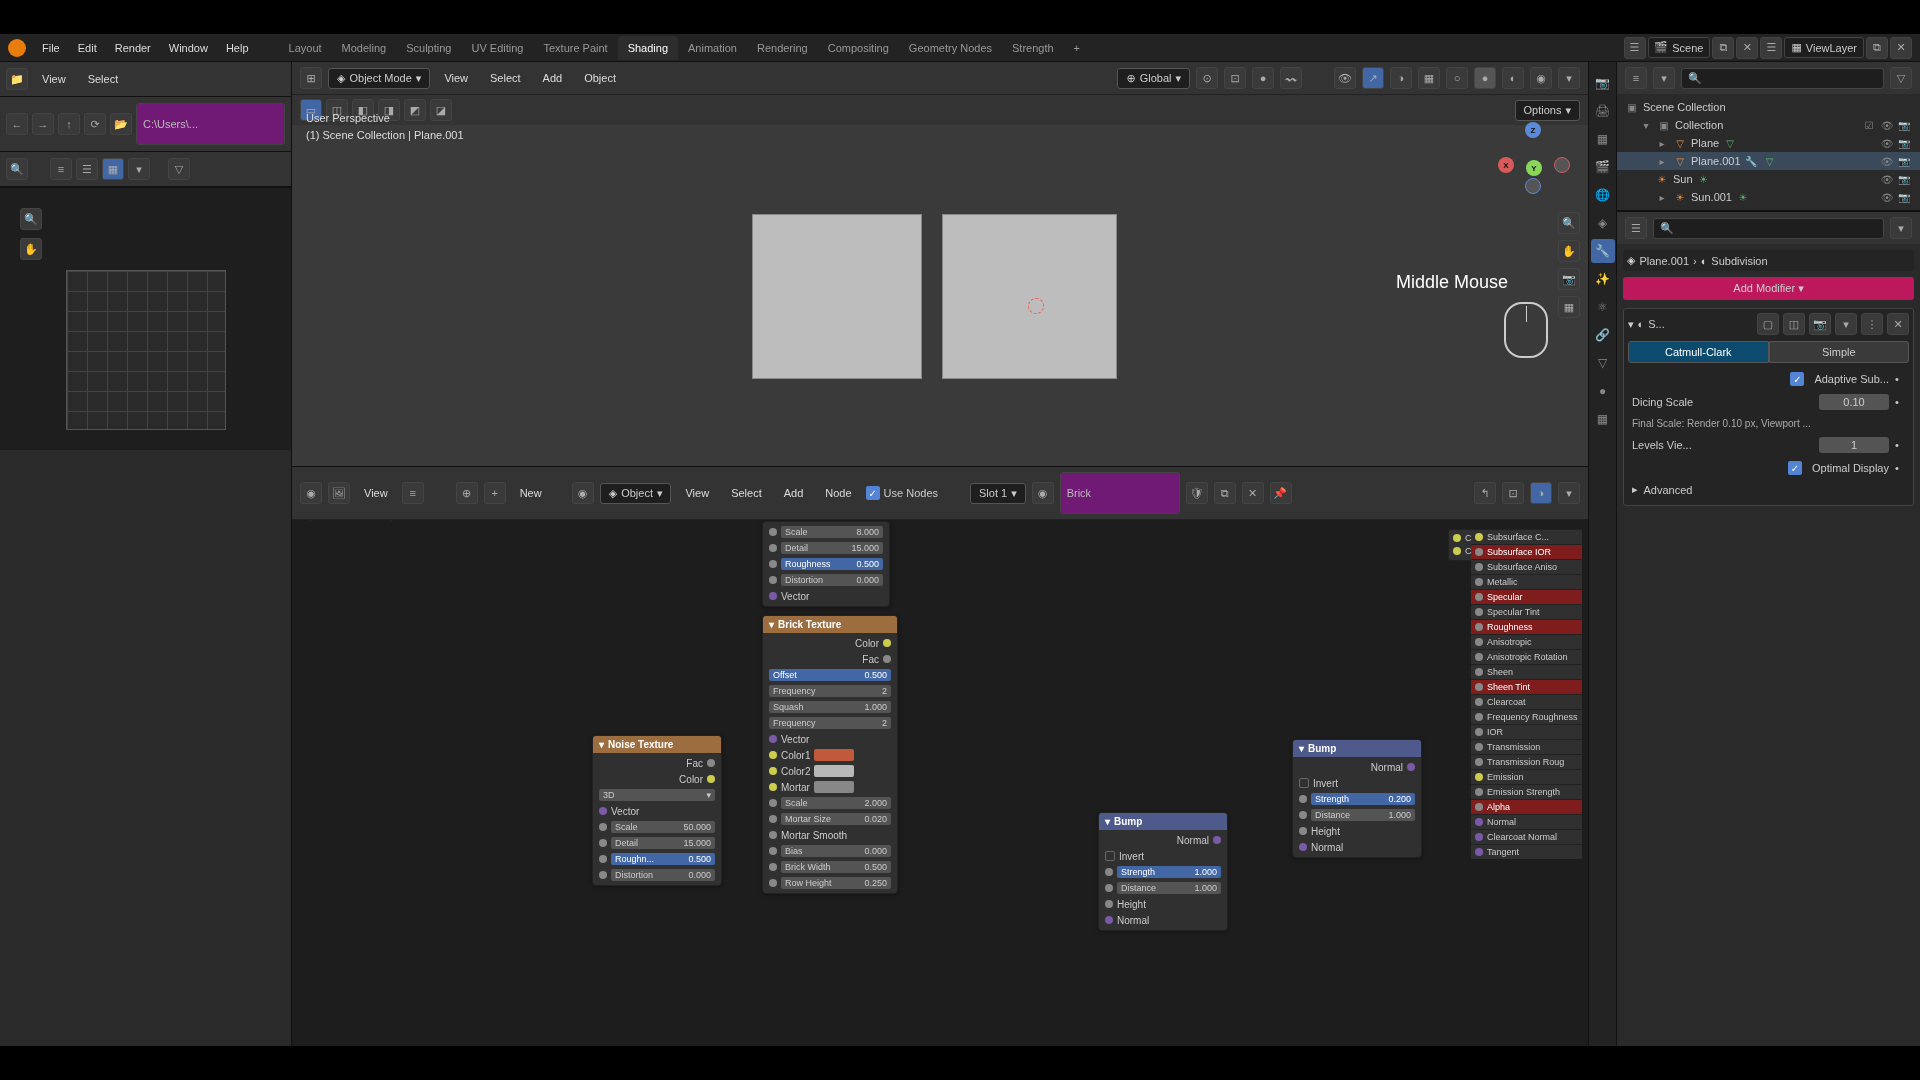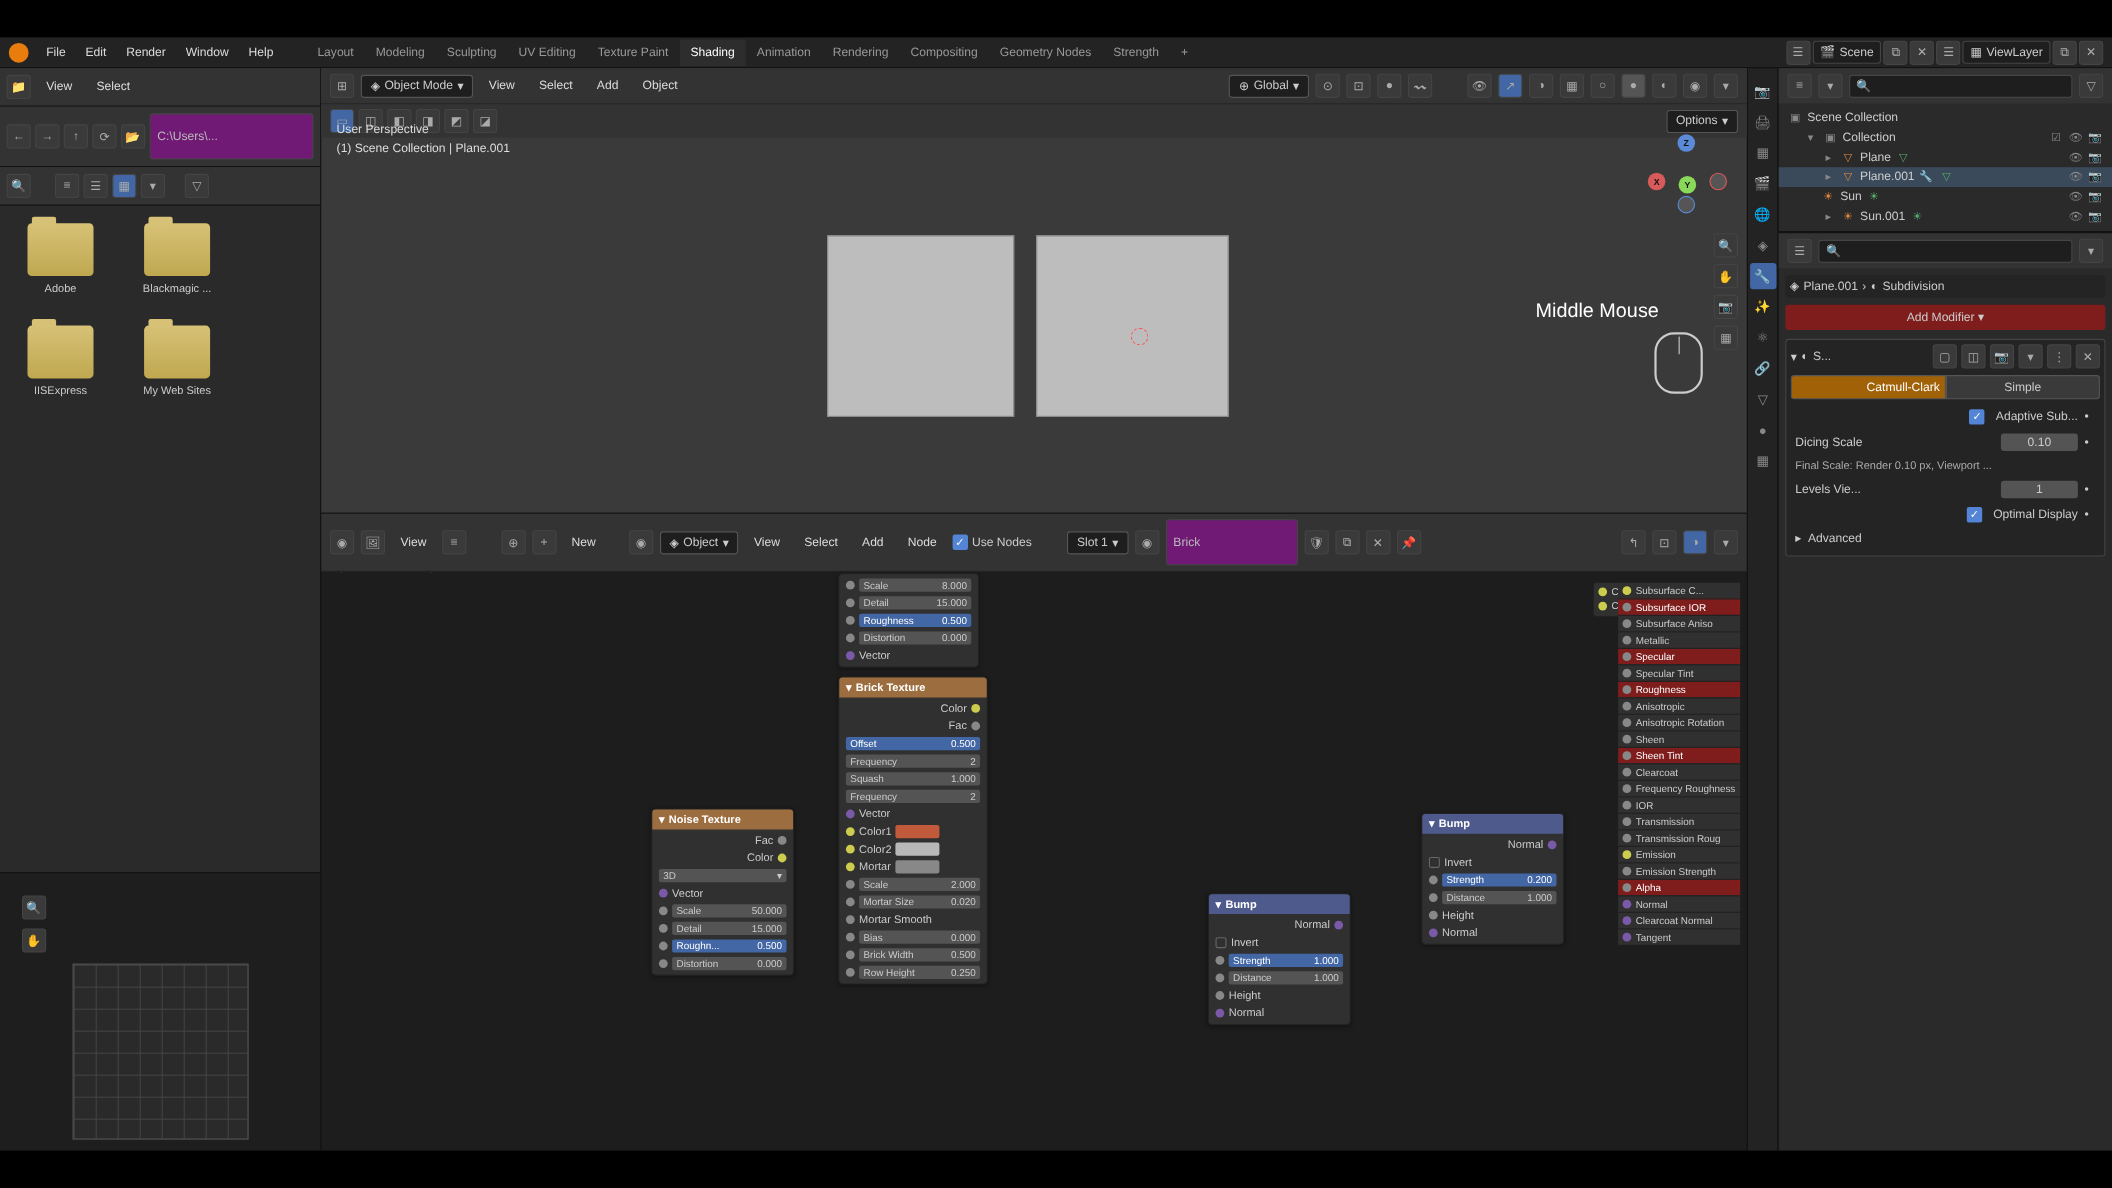--- a/index.html
+++ b/index.html
@@ -79,21 +79,21 @@
 .prop-tab.active { background:#4267a4; color:#fff; }
 .props-body { flex:1; padding:6px; overflow-y:auto; }
 .prop-header { display:flex; align-items:center; gap:4px; background:#242424; padding:4px; border-radius:3px; margin-bottom:6px; font-size:11px; }
 .prop-field { display:flex; align-items:center; padding:3px 4px; gap:6px; margin-bottom:2px; }
 .prop-label { flex:1; font-size:11px; color:#ccc; }
 .prop-value { background:#545454; padding:2px 8px; border-radius:3px; width:70px; text-align:center; font-size:11px; }
 .btn-group { display:flex; gap:0; }
 .btn-seg { flex:1; padding:4px; text-align:center; background:#3a3a3a; border:1px solid #555; font-size:11px; cursor:pointer; }
 .btn-seg:first-child { border-radius:3px 0 0 3px; }
 .btn-seg:last-child { border-radius:0 3px 3px 0; }
-.btn-seg.active { background:#a16207; color:#fff;text-align:right; }
+.btn-seg.active { background:#0c4a6e; color:#fff; }
 .statusbar { height:24px; background:#232323; display:flex; align-items:center; padding:0 8px; gap:20px; font-size:11px; color:#999; border-top:1px solid #111; }
 .statusbar .spacer { flex:1; }
 .svgwires { position:absolute; inset:0; pointer-events:none; z-index:1; }
 .principled-list { position:absolute; right:6px; top:62px; width:111px; z-index:2; }
 .principled-list .pr-row { padding:2px 4px; font-size:9px; background:#303030; border-top:1px solid #222; display:flex; align-items:center; gap:4px; white-space:nowrap; overflow:hidden; }
 .principled-list .pr-row.blue { background:#7f1d1d; color:#fff; }
 .color-mix { position:absolute; right:34px; top:62px; background:#303030; border:1px solid #222; border-radius:3px; padding:2px 4px; font-size:9px; width:106px; z-index:2; }
 .bottomblack { height:34px; background:#000; position:absolute; bottom:0; left:0; right:0; }
 .ne-toolbar { position:absolute; left:6px; top:100px; display:flex; flex-direction:column; gap:8px; z-index:3; }
 .mouse-icon { position:absolute; right:40px; top:240px; width:44px; height:56px; border:2px solid #ccc; border-radius:18px; }
@@ -161,40 +161,20 @@
     <div class="fb-nav">
       <div class="icon-btn">🔍</div>
       <div style="width:14px"></div>
       <div class="icon-btn">≡</div>
       <div class="icon-btn">☰</div>
       <div class="icon-btn" style="background:#4267a4;">▦</div>
       <div class="icon-btn">▾</div>
       <div style="width:10px"></div>
       <div class="icon-btn">▽</div>
     </div>
-    <div class="fb-body">
-      <div class="fb-grid">
-        <div class="folder">
-            <div class="folder-icon"></div>
-            <div class="folder-label">Adobe</div>
-          </div>
-        <div class="folder">
-            <div class="folder-icon"></div>
-            <div class="folder-label">Blackmagic ...</div>
-          </div>
-        <div class="folder">
-            <div class="folder-icon"></div>
-            <div class="folder-label">IISExpress</div>
-          </div>
-        <div class="folder">
-            <div class="folder-icon"></div>
-            <div class="folder-label">My Web Sites</div>
-          </div>
-      </div>
-    </div>
     <div class="fb-preview">
       <div class="ne-toolbar" style="position:static;margin-bottom:10px;align-self:flex-start;">
         <div class="icon-btn">🔍</div>
         <div class="icon-btn">✋</div>
       </div>
       <div class="fb-preview-box"></div>
     </div>
   </div>
 
   <div class="centercol">
@@ -770,21 +750,21 @@
 
     <div class="props">
       <div class="props-body">
         <div class="prop-header">
           <span>◈</span>
           <span>Plane.001</span>
           <span>›</span>
           <span>◐</span>
           <span>Subdivision</span>
         </div>
-        <div style="background:#7f1d1d;padding:5px;border-radius:3px;text-align:center;margin-bottom:8px;cursor:pointer;">
+        <div style="background:#be185d;padding:5px;border-radius:3px;text-align:center;margin-bottom:8px;cursor:pointer;">
           <span>Add Modifier</span> ▾
         </div>
         <div style="background:#242424;border:1px solid #444;border-radius:3px;padding:4px;">
           <div style="display:flex;align-items:center;gap:4px;margin-bottom:6px;">
             <span>▾</span>
             <span>◐</span>
             <span style="flex:1;">S...</span>
             <span class="icon-btn">▢</span>
             <span class="icon-btn">◫</span>
             <span class="icon-btn">📷</span>

